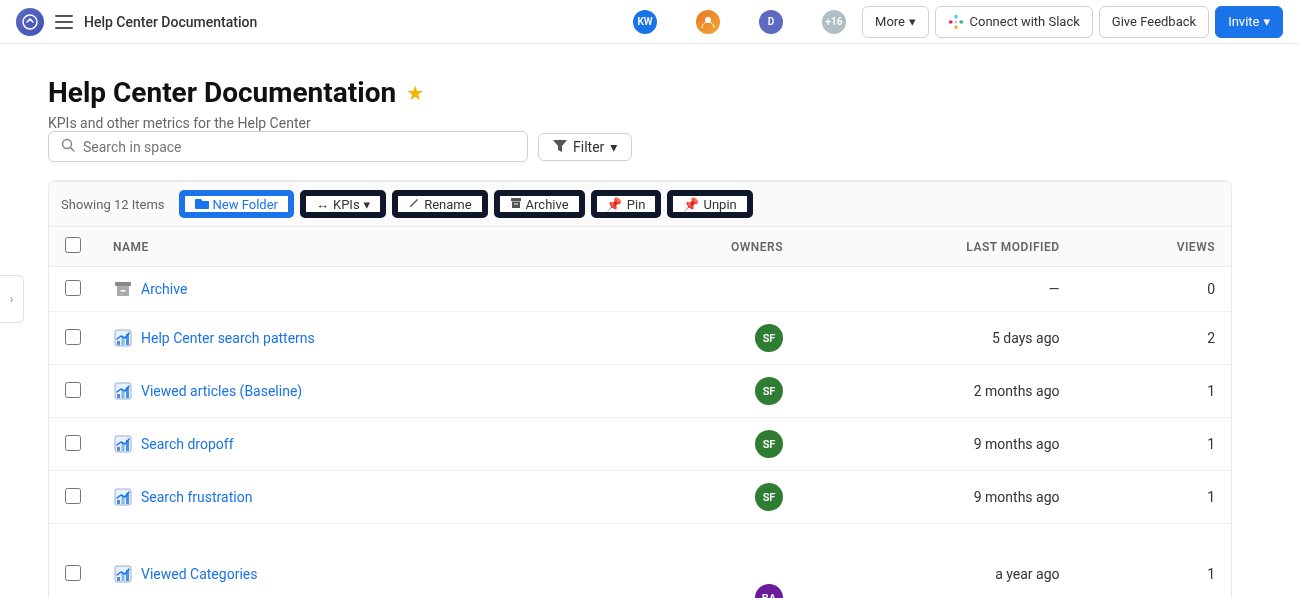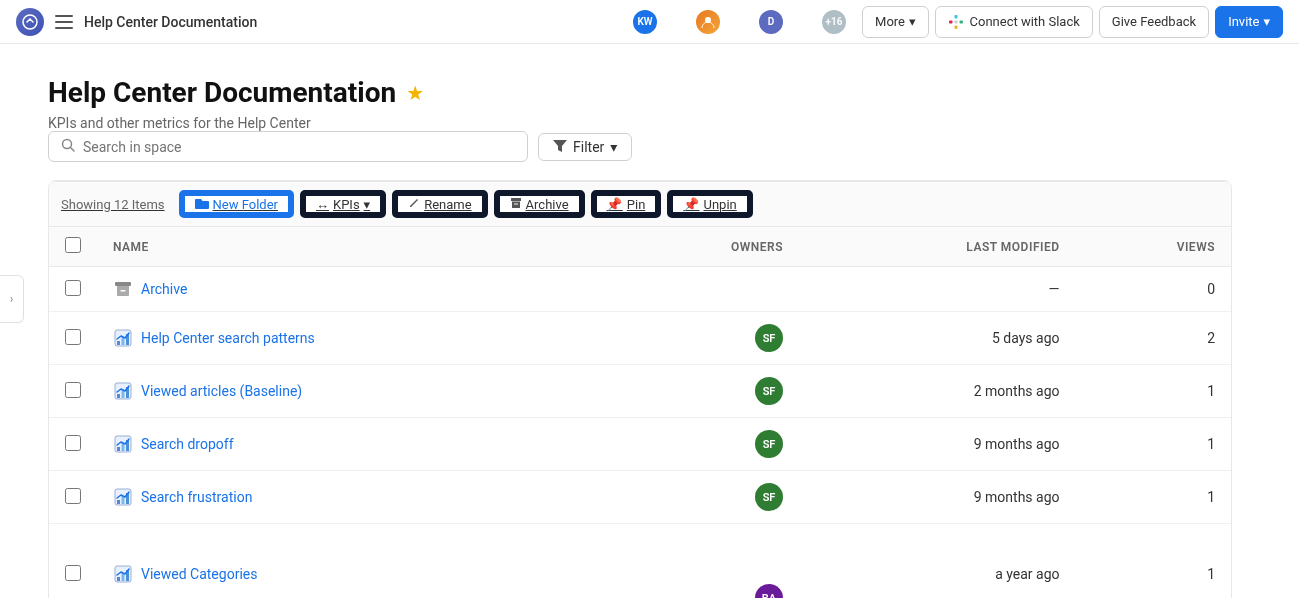--- a/index.html
+++ b/index.html
@@ -176,21 +176,20 @@
     
     .toolbar {
       display: flex;
       align-items: center;
       gap: 6px;
       margin-bottom: 0;
       padding: 8px 12px;
       border-bottom: 1px solid #e8e8e8;
       border-top: 1px solid #e8e8e8;
       background: #fafafa;
-      text-decoration: underline;
     }
     .toolbar-info {
       font-size: 13px;
       color: #666;
       margin-right: 8px;
     }
     .toolbar-btn {
       display: flex;
       align-items: center;
       gap: 4px;

